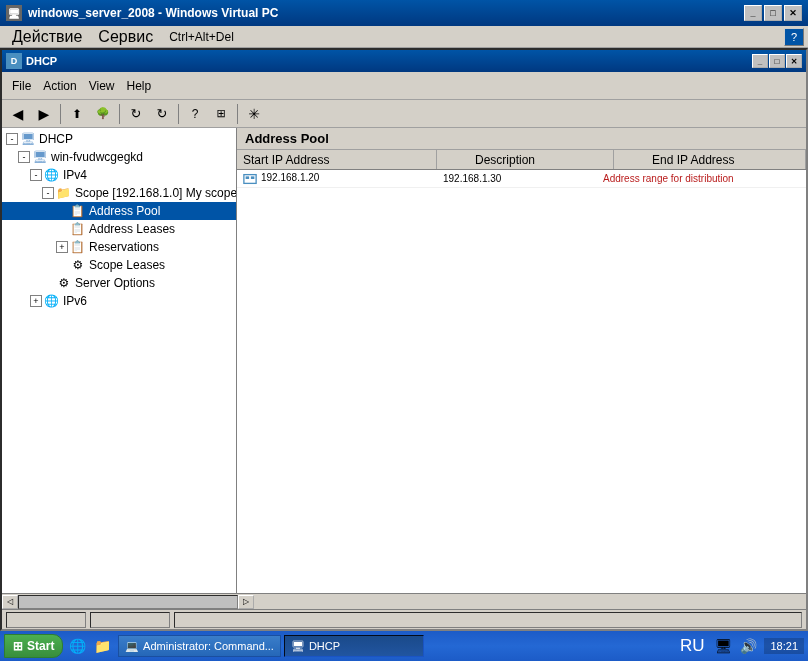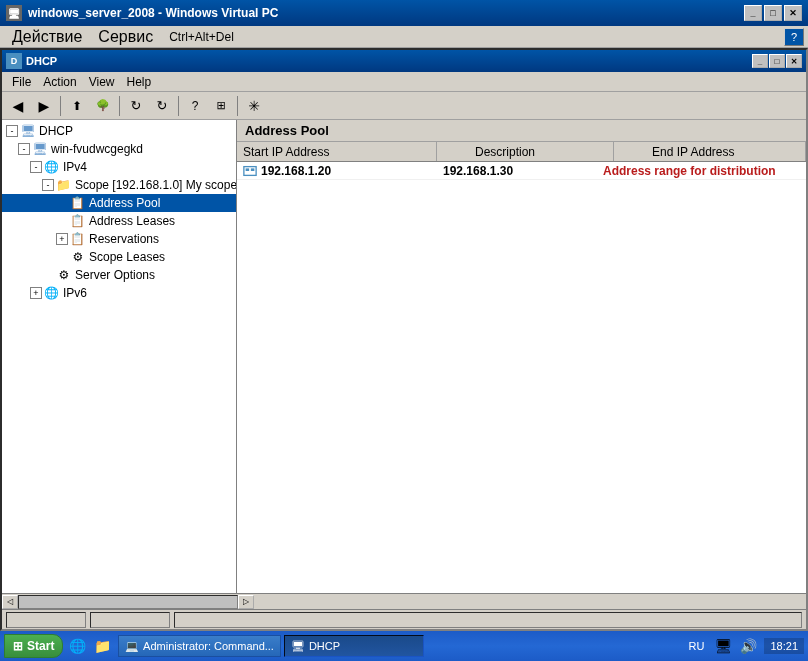--- a/index.html
+++ b/index.html
@@ -138,21 +138,21 @@
       display: flex;
       align-items: center;
       justify-content: center;
       font-size: 8px;
       color: black;
       cursor: pointer;
     }
 
     .inner-menubar {
       background: #d4d0c8;
-      height: 20px;
+      height: 28px;
       display: flex;
       align-items: center;
       padding: 0 4px;
       border-bottom: 1px solid #a0a0a0;
     }
     .inner-menubar .menu-item {
       padding: 1px 6px;
       font-size: 12px;
       cursor: pointer;
     }
@@ -291,25 +291,24 @@
     }
 
     .list-row {
       display: flex;
       height: 18px;
       border-bottom: 1px solid #f0f0f0;
       align-items: center;
     }
     .list-cell {
       padding: 1px 6px;
-      font-size: 12px;
+      font-size: 10px;
       display: flex;
       align-items: flex-start;
       overflow: hidden;
-      font-weight: bold;
     }
     .list-cell .cell-icon {
       width: 14px;
       height: 14px;
       margin-right: 4px;
       flex-shrink: 0;
     }
 
     
     .statusbar {
@@ -420,21 +419,21 @@
       background: linear-gradient(to bottom, #1a4a8a, #2155a0);
       border: 1px inset #0f3070;
     }
     .taskbar-tray {
       display: flex;
       align-items: center;
       gap: 4px;
       margin-left: auto;
     }
     .tray-item {
-      font-size: 11px;
+      font-size: 17px;
       color: white;
       padding: 0 4px;
     }
     .tray-time {
       font-size: 11px;
       color: white;
       background: rgba(0,0,0,0.2);
       padding: 2px 6px;
     }
 

